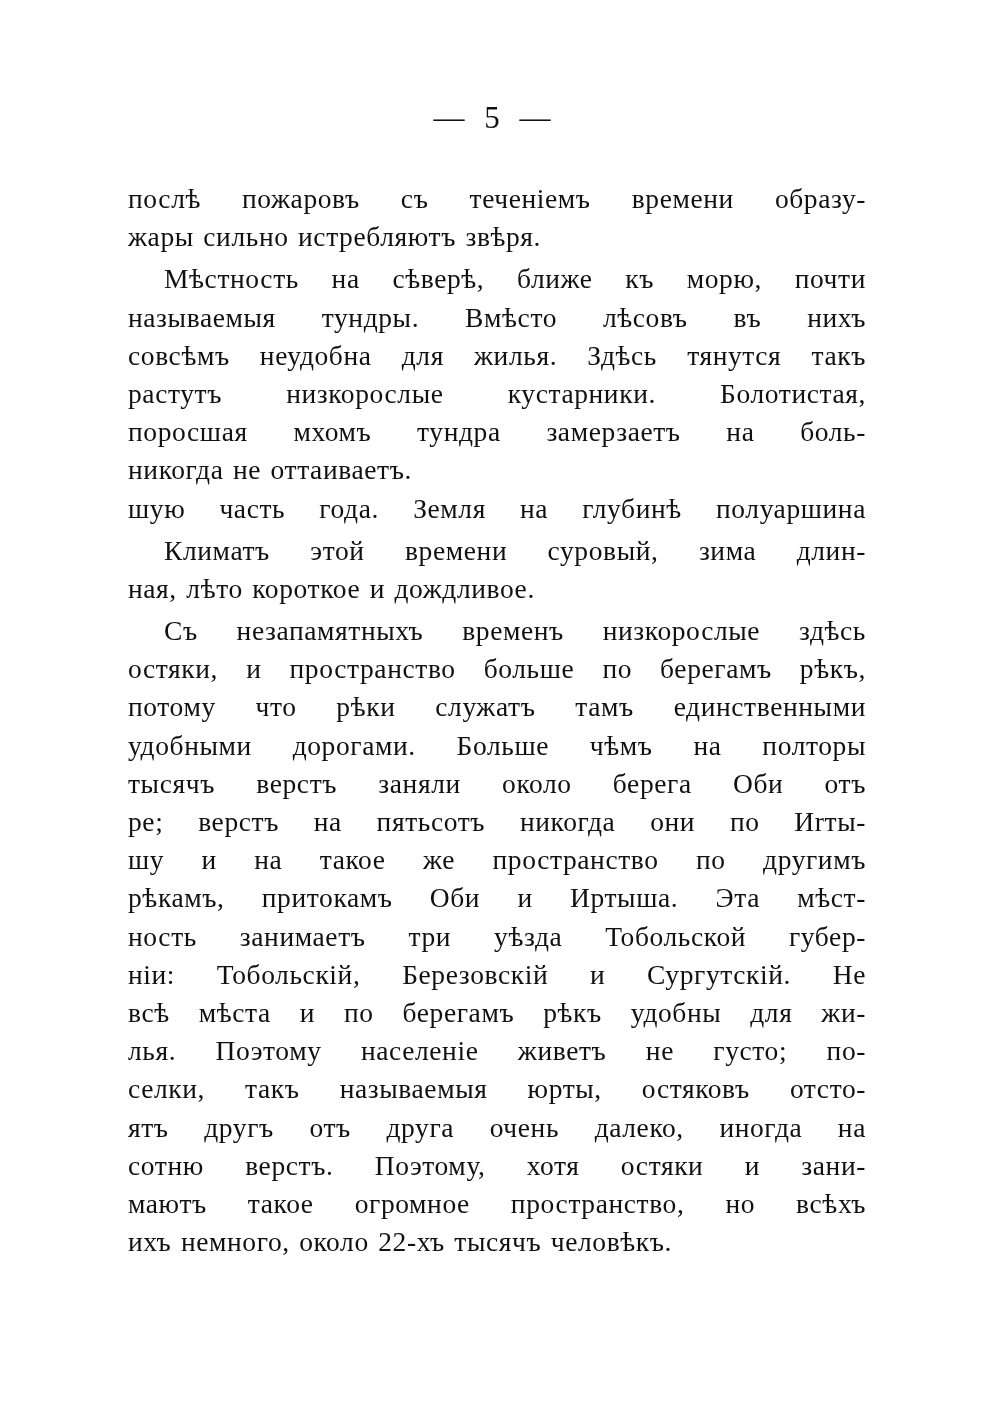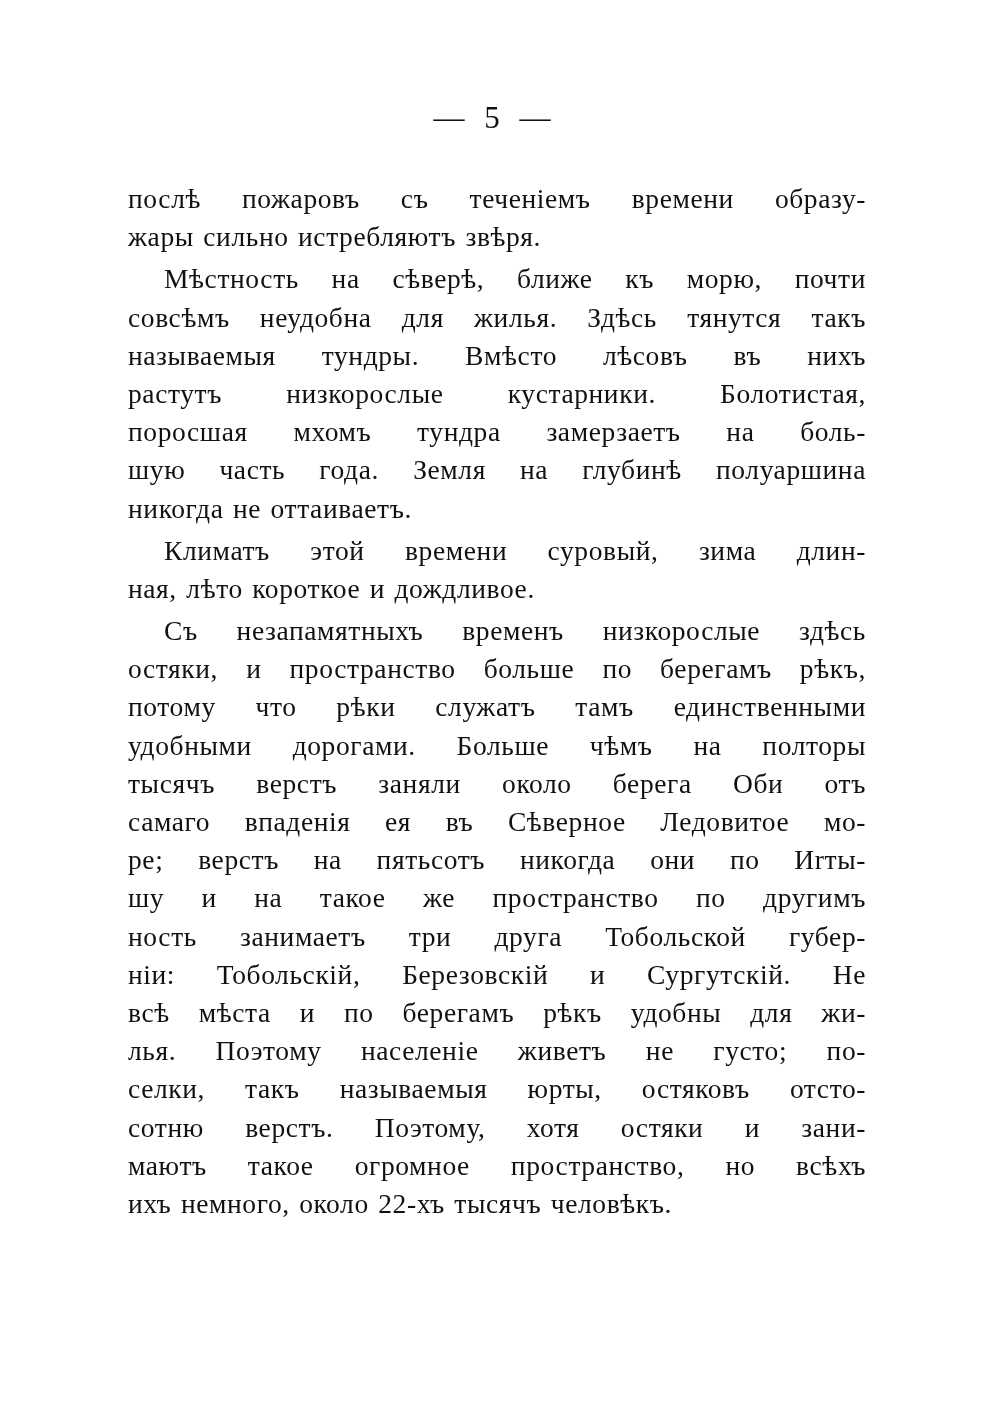--- a/index.html
+++ b/index.html
@@ -61,46 +61,47 @@
 <div class="text-block">
 
   <div>
     <div class="line">послѣ пожаровъ съ теченіемъ времени образу-</div>
     <div class="line last">жары сильно истребляютъ звѣря.</div>
   </div>
   <div class="para-gap"></div>
 
   <div>
     <div class="line indent">Мѣстность на сѣверѣ, ближе къ морю, почти</div>
+    <div class="line">называемыя тундры. Вмѣсто лѣсовъ въ нихъ</div>
     <div class="line">совсѣмъ неудобна для жилья. Здѣсь тянутся такъ</div>
-    <div class="line">называемыя тундры. Вмѣсто лѣсовъ въ нихъ</div>
     <div class="line">растутъ низкорослые кустарники. Болотистая,</div>
     <div class="line">поросшая мхомъ тундра замерзаетъ на боль-</div>
+    <div class="line last">никогда не оттаиваетъ.</div>
     <div class="line">шую часть года. Земля на глубинѣ полуаршина</div>
-    <div class="line last">никогда не оттаиваетъ.</div>
   </div>
   <div class="para-gap"></div>
 
   <div>
     <div class="line indent">Климатъ этой времени суровый, зима длин-</div>
     <div class="line last">ная, лѣто короткое и дождливое.</div>
   </div>
   <div class="para-gap"></div>
 
   <div>
     <div class="line indent">Съ незапамятныхъ временъ низкорослые здѣсь</div>
     <div class="line">остяки, и пространство больше по берегамъ рѣкъ,</div>
     <div class="line">потому что рѣки служатъ тамъ единственными</div>
     <div class="line">удобными дорогами. Больше чѣмъ на полторы</div>
     <div class="line">тысячъ верстъ заняли около берега Оби отъ</div>
-    <div class="line">самаго впаденія ея въ Сѣверное Ледовитое мо-</div>
     <div class="line">ре; верстъ на пятьсотъ никогда они по Иrты-</div>
     <div class="line">шу и на такое же пространство по другимъ</div>
-    <div class="line">ность занимаетъ три друга Тобольской губер-</div>
+    <div class="line">рѣкамъ, притокамъ Оби и Иртыша. Эта мѣст-</div>
+    <div class="line">ность занимаетъ три уѣзда Тобольской губер-</div>
     <div class="line">ніи: Тобольскій, Березовскій и Сургутскій. Не</div>
     <div class="line">всѣ мѣста и по берегамъ рѣкъ удобны для жи-</div>
     <div class="line">лья. Поэтому населеніе живетъ не густо; по-</div>
     <div class="line">селки, такъ называемыя юрты, остяковъ отсто-</div>
+    <div class="line">ятъ другъ отъ друга очень далеко, иногда на</div>
     <div class="line">сотню верстъ. Поэтому, хотя остяки и зани-</div>
     <div class="line">маютъ такое огромное пространство, но всѣхъ</div>
     <div class="line last">ихъ немного, около 22-хъ тысячъ человѣкъ.</div>
   </div>
 </div>
 
 </body></html>

